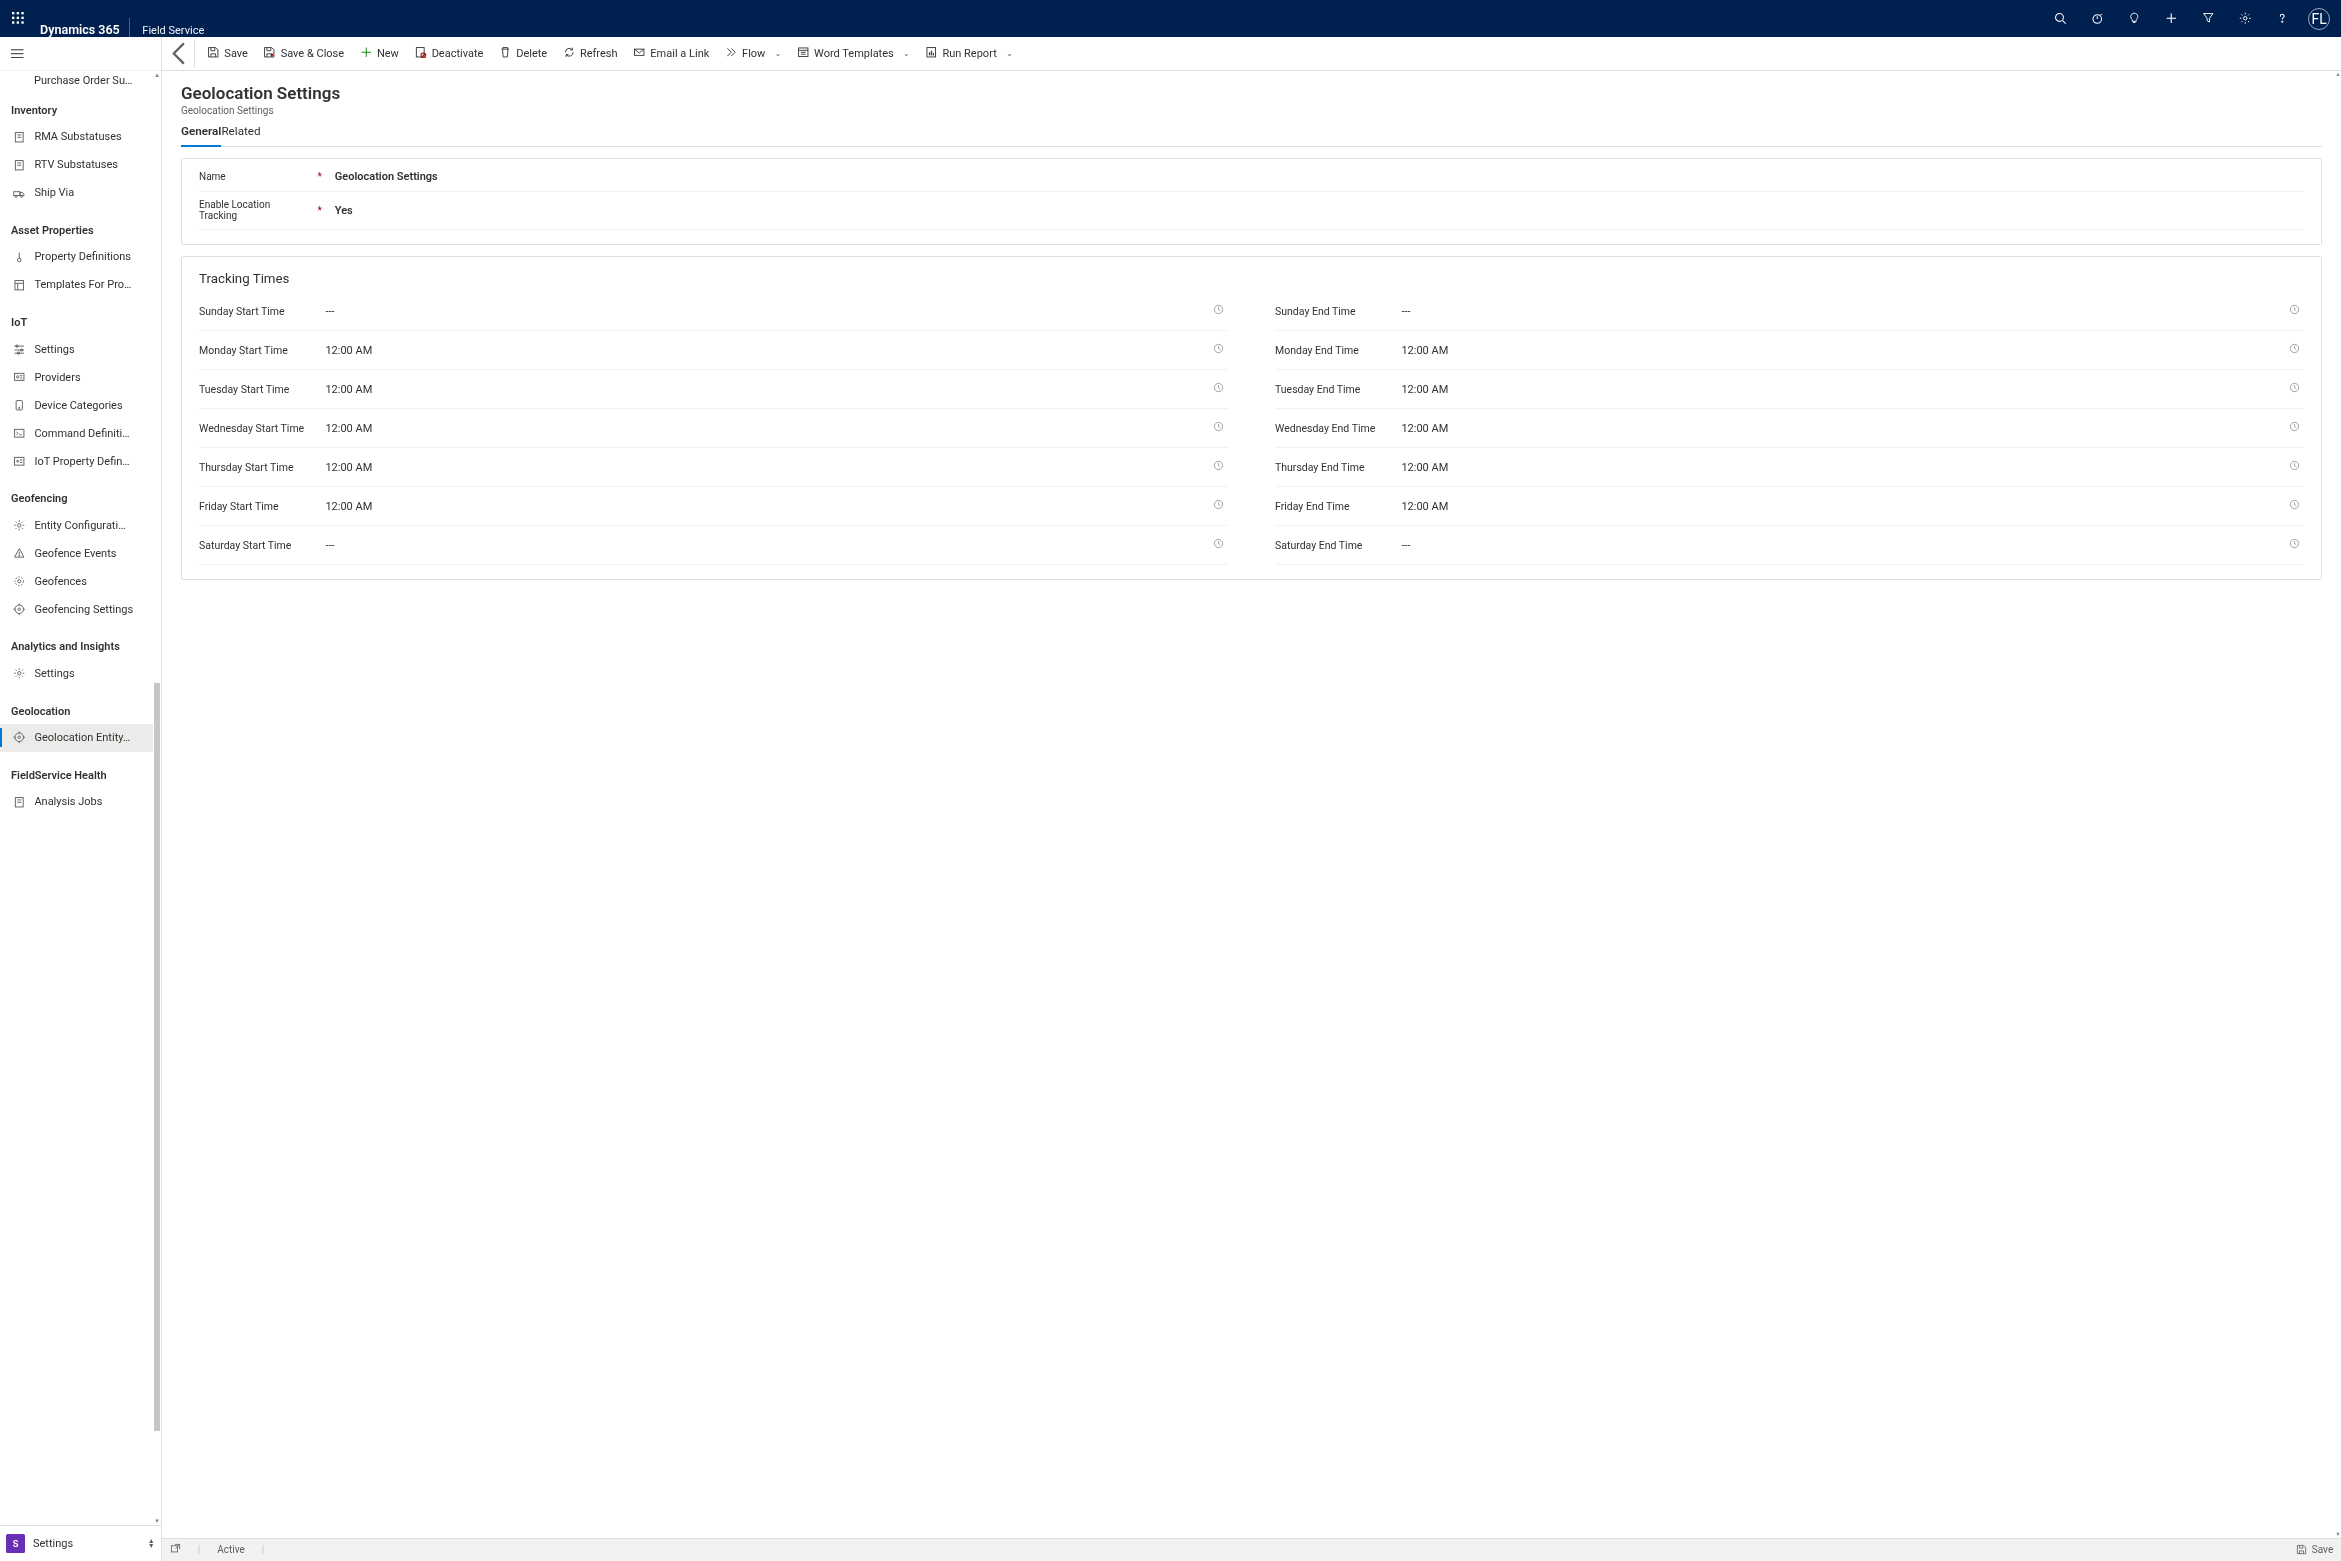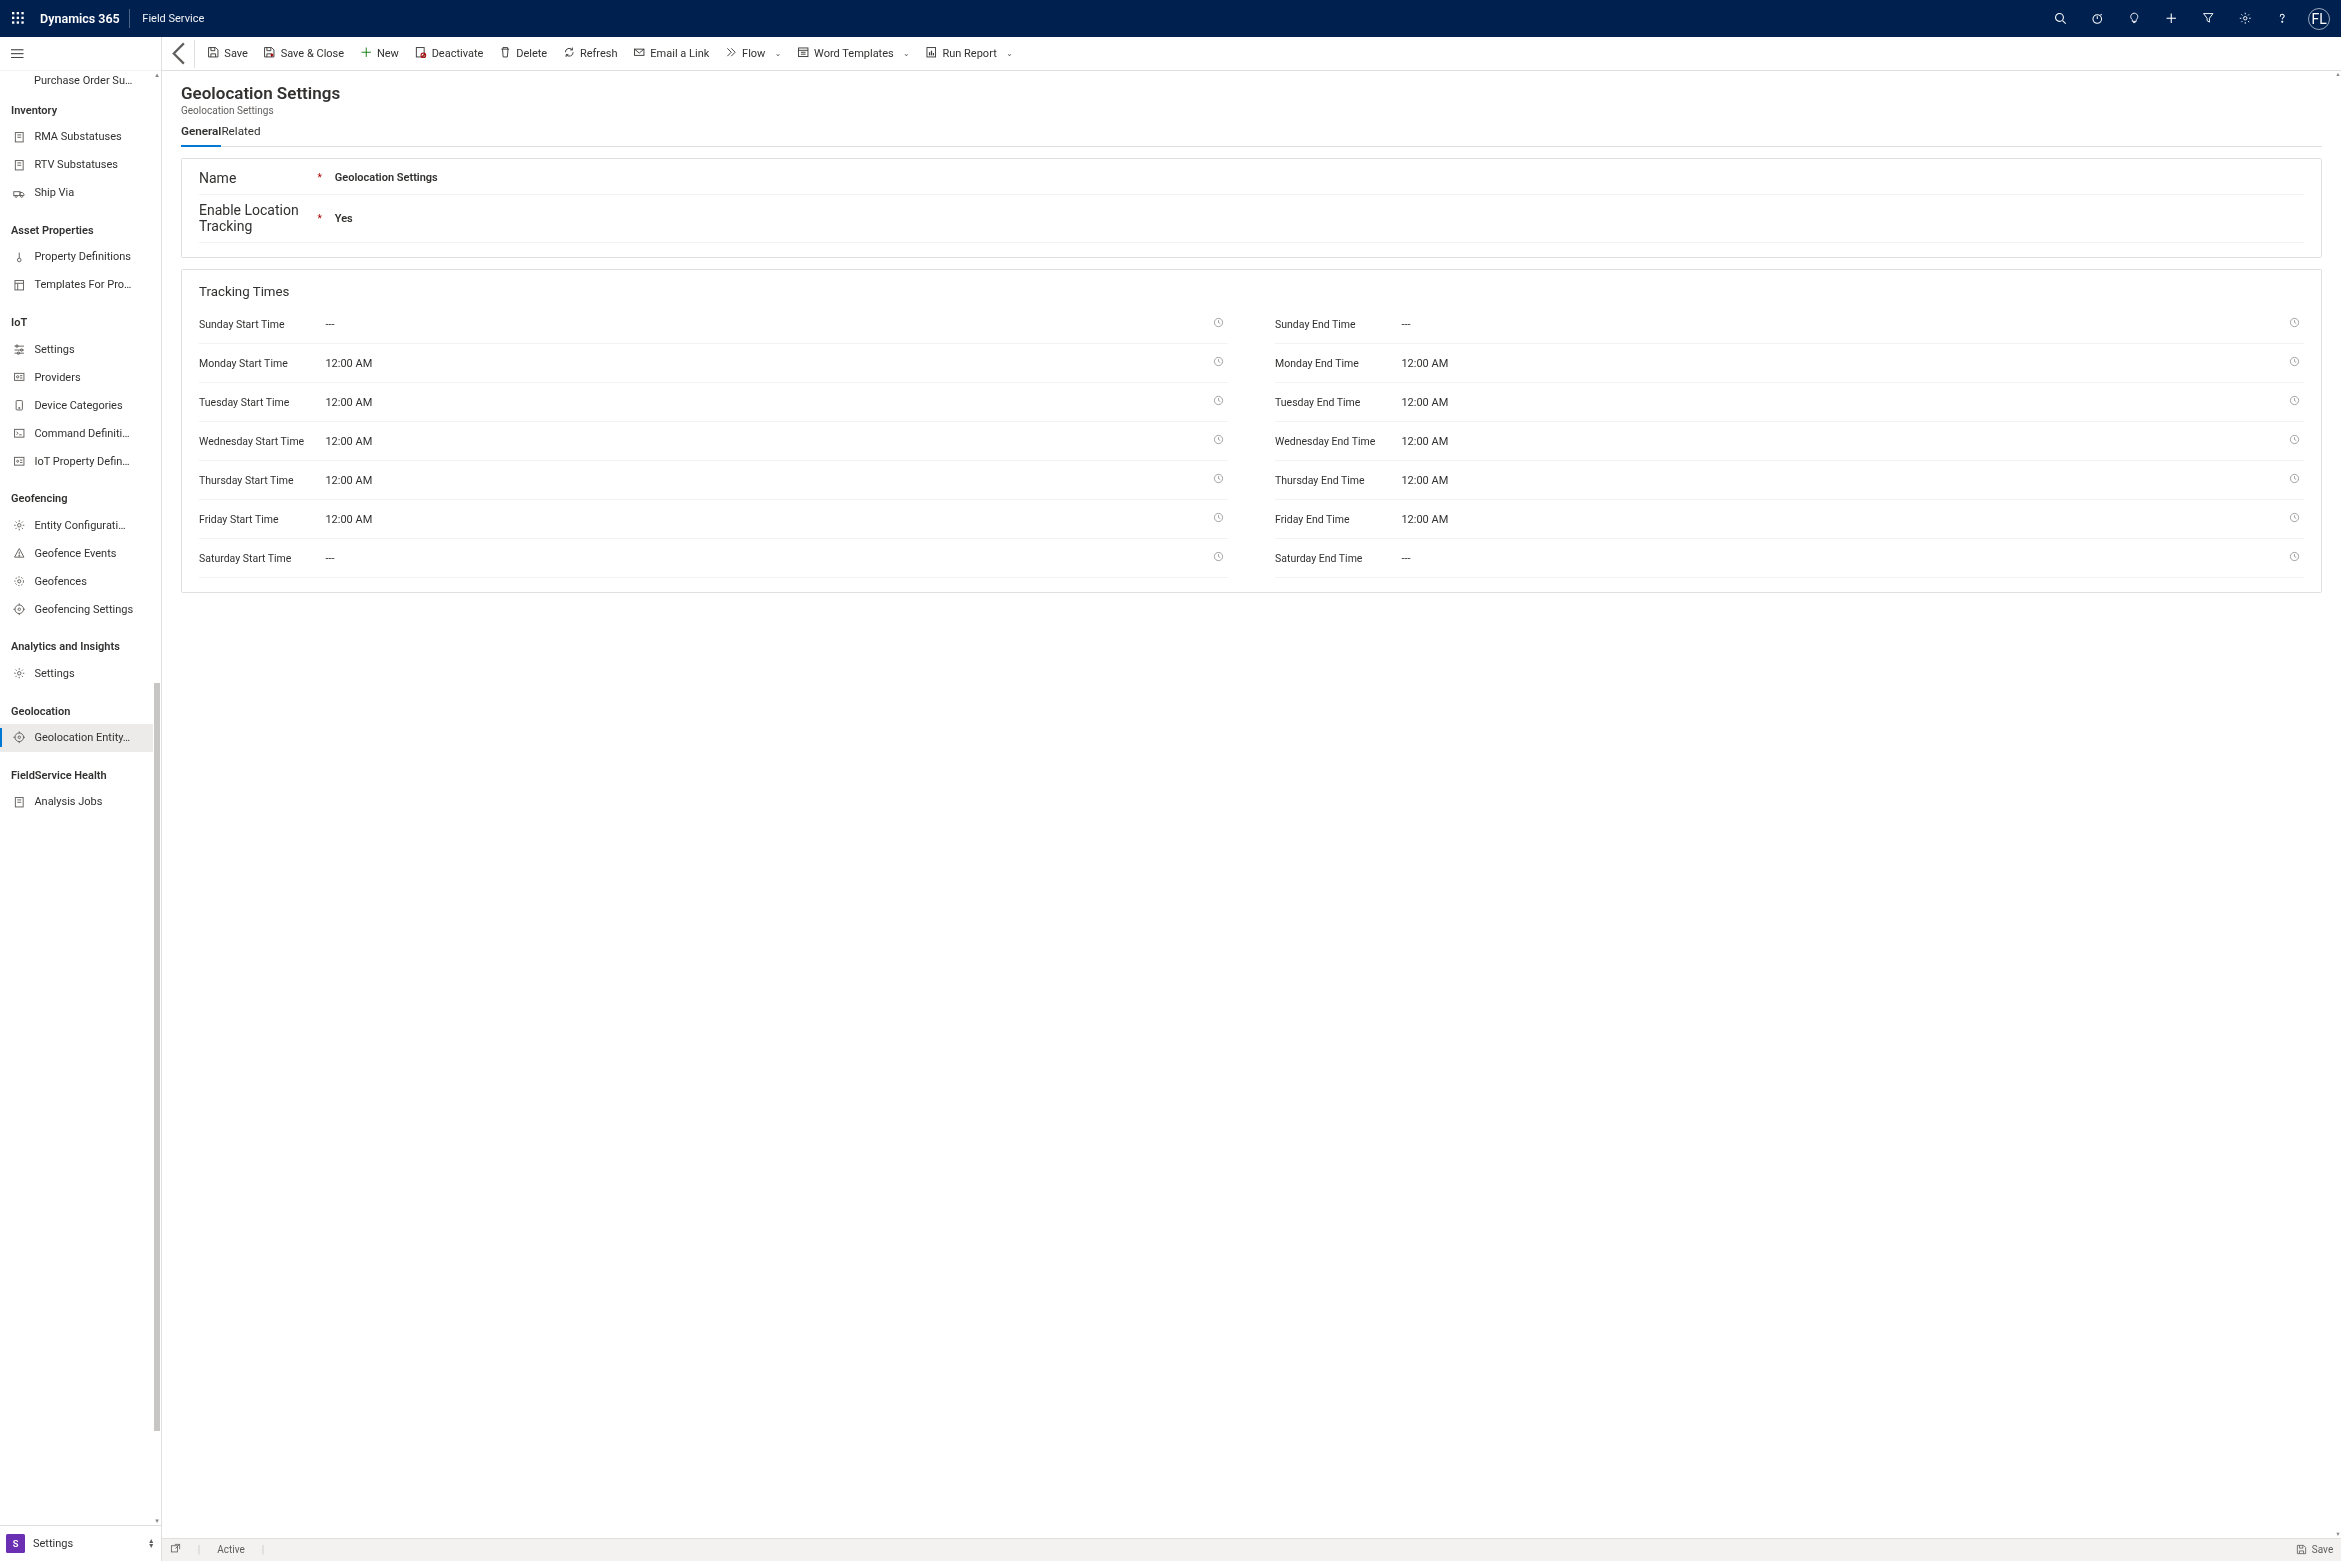--- a/index.html
+++ b/index.html
@@ -14,21 +14,21 @@
 
   
   .topbar {
     height: 37px;
     background: #002050;
     color: #ffffff;
     display: flex;
     align-items: center;
     padding: 0 3.1px 0 0;
   }
-  .topbar-left { display: flex; align-items: center; gap: 0; }
+  .topbar-left { display: flex; align-items: flex-end; gap: 0; }
   .waffle {
     width: 37px; height: 37px;
     display: flex; align-items: center; justify-content: center;
     cursor: pointer;
   }
   .waffle svg { width: 12.5px; height: 12.5px; }
   .brand { font-size: 12.5px; font-weight: 600; padding: 0 6.2px 0 3.1px; }
   .divider-v { width: 0.8px; height: 19px; background: rgba(255,255,255,0.3); margin: 0 3.1px; }
   .app-name { font-size: 11px; font-weight: 400; padding: 0 9.4px; opacity: 0.95; }
   .topbar-right { margin-left: auto; display: flex; align-items: center; }
@@ -200,21 +200,21 @@
     margin-top: 11px;
     padding: 3.1px 0 14px 0;
   }
 
   .field-row {
     display: flex; align-items: center;
     padding: 7.8px 17px;
   }
   .field-label {
     width: 117px;
-    font-size: 14px;
+    font-size: 10px;
     color: #323130;
     padding-right: 6.2px;
   }
   .req-star { color: #a80000; font-size: 10px; margin-left: 1.6px; width:7.8px; display:inline-block; }
   .field-value {
     font-size: 11px; font-weight: 600;
     flex: 1;
     padding-left: 9.4px;
   }
   .row-sep { height:0.8px; background:#f3f2f1; margin: 0 17px; }

